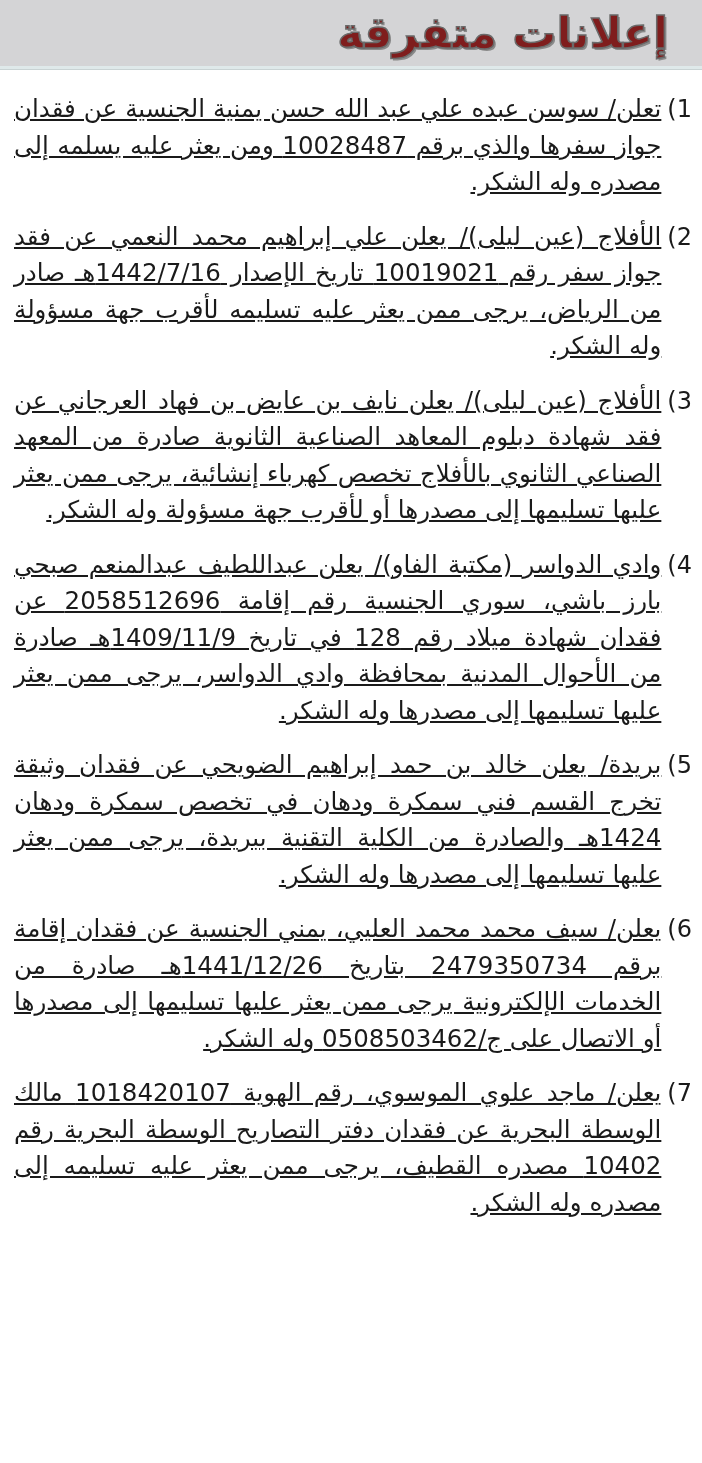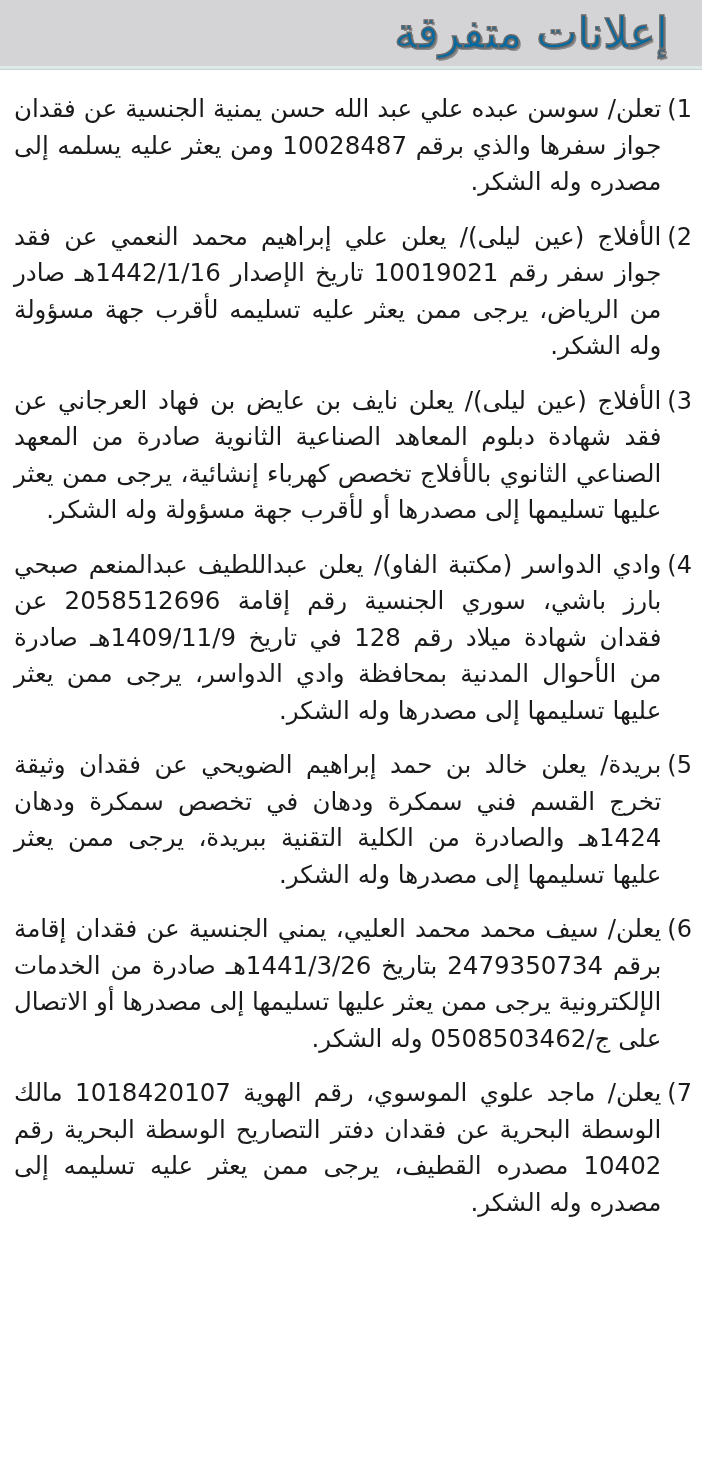--- a/index.html
+++ b/index.html
@@ -4,70 +4,71 @@
 <style>
   html, body { margin:0; padding:0; background:#ffffff; }
   body { width:702px; height:1463px; overflow:hidden; font-family:"DejaVu Sans", sans-serif; color:#1a1a1a; }
   .header {
     height:66px; background:#d4d4d6; position:relative;
     border-bottom:3px solid #dfe9ea;
     box-shadow: 0 1px 0 #c9d3d4;
   }
   .header-title {
     position:absolute; right:34px; top:4px;
-    font-family:"DejaVu Sans", sans-serif; font-weight:normal;
-    font-size:44px; line-height:58px; color:#0369a1;
+    font-family:"DejaVu Sans", sans-serif; font-weight:bold;
+    font-size:44px; line-height:58px; color:#7f1d1d;
     -webkit-text-stroke:1.5px #6a6a6a;
     text-shadow: 2px 2px 0 #8a8a8a;
     letter-spacing:0px;
   }
   .ads { direction:rtl; padding:22px 10px 0 14px; }
   .ad {
     display:flex; flex-direction:row; align-items:flex-start;
     margin-bottom:18px;
   }
   .ad-num {
     flex:0 0 auto; font-size:24px; line-height:36.5px; font-weight:500;
     padding-left:6px; white-space:nowrap; direction:rtl;
   }
   .ad-text {
     flex:1 1 auto; font-size:24.5px; line-height:36.5px;
     text-align:justify; text-align-last:right; font-weight:500;
     letter-spacing:-0.2px;
+    text-decoration:underline;
   }
 </style>
 </head>
 <body>
 
 <div class="header">
   <div class="header-title">إعلانات متفرقة</div>
 </div>
 
 <div class="ads">
   <div class="ad">
     <span class="ad-num">1)</span>
     <span class="ad-text">تعلن/ سوسن عبده علي عبد الله حسن يمنية الجنسية عن فقدان جواز سفرها والذي برقم 10028487 ومن يعثر عليه يسلمه إلى مصدره وله الشكر.</span>
   </div>
   <div class="ad">
     <span class="ad-num">2)</span>
-    <span class="ad-text">الأفلاج (عين ليلى)/ يعلن علي إبراهيم محمد النعمي عن فقد جواز سفر رقم 10019021 تاريخ الإصدار 1442/1/16هـ صادر من الرياض، يرجى ممن يعثر عليه تسليمه لأقرب جهة مسؤولة وله الشكر.</span>
+    <span class="ad-text">الأفلاج (عين ليلى)/ يعلن علي إبراهيم محمد النعمي عن فقد جواز سفر رقم 10019021 تاريخ الإصدار 1442/7/16هـ صادر من الرياض، يرجى ممن يعثر عليه تسليمه لأقرب جهة مسؤولة وله الشكر.</span>
   </div>
   <div class="ad">
     <span class="ad-num">3)</span>
     <span class="ad-text">الأفلاج (عين ليلى)/ يعلن نايف بن عايض بن فهاد العرجاني عن فقد شهادة دبلوم المعاهد الصناعية الثانوية صادرة من المعهد الصناعي الثانوي بالأفلاج تخصص كهرباء إنشائية، يرجى ممن يعثر عليها تسليمها إلى مصدرها أو لأقرب جهة مسؤولة وله الشكر.</span>
   </div>
   <div class="ad">
     <span class="ad-num">4)</span>
     <span class="ad-text">وادي الدواسر (مكتبة الفاو)/ يعلن عبداللطيف عبدالمنعم صبحي بارز باشي، سوري الجنسية رقم إقامة 2058512696 عن فقدان شهادة ميلاد رقم 128 في تاريخ 1409/11/9هـ صادرة من الأحوال المدنية بمحافظة وادي الدواسر، يرجى ممن يعثر عليها تسليمها إلى مصدرها وله الشكر.</span>
   </div>
   <div class="ad">
     <span class="ad-num">5)</span>
     <span class="ad-text">بريدة/ يعلن خالد بن حمد إبراهيم الضويحي عن فقدان وثيقة تخرج القسم فني سمكرة ودهان في تخصص سمكرة ودهان 1424هـ والصادرة من الكلية التقنية ببريدة، يرجى ممن يعثر عليها تسليمها إلى مصدرها وله الشكر.</span>
   </div>
   <div class="ad">
     <span class="ad-num">6)</span>
-    <span class="ad-text">يعلن/ سيف محمد محمد العليي، يمني الجنسية عن فقدان إقامة برقم 2479350734 بتاريخ 1441/3/26هـ صادرة من الخدمات الإلكترونية يرجى ممن يعثر عليها تسليمها إلى مصدرها أو الاتصال على ج/0508503462 وله الشكر.</span>
+    <span class="ad-text">يعلن/ سيف محمد محمد العليي، يمني الجنسية عن فقدان إقامة برقم 2479350734 بتاريخ 1441/12/26هـ صادرة من الخدمات الإلكترونية يرجى ممن يعثر عليها تسليمها إلى مصدرها أو الاتصال على ج/0508503462 وله الشكر.</span>
   </div>
   <div class="ad">
     <span class="ad-num">7)</span>
     <span class="ad-text">يعلن/ ماجد علوي الموسوي، رقم الهوية 1018420107 مالك الوسطة البحرية عن فقدان دفتر التصاريح الوسطة البحرية رقم 10402 مصدره القطيف، يرجى ممن يعثر عليه تسليمه إلى مصدره وله الشكر.</span>
   </div>
 </div>
 
 </body></html>

